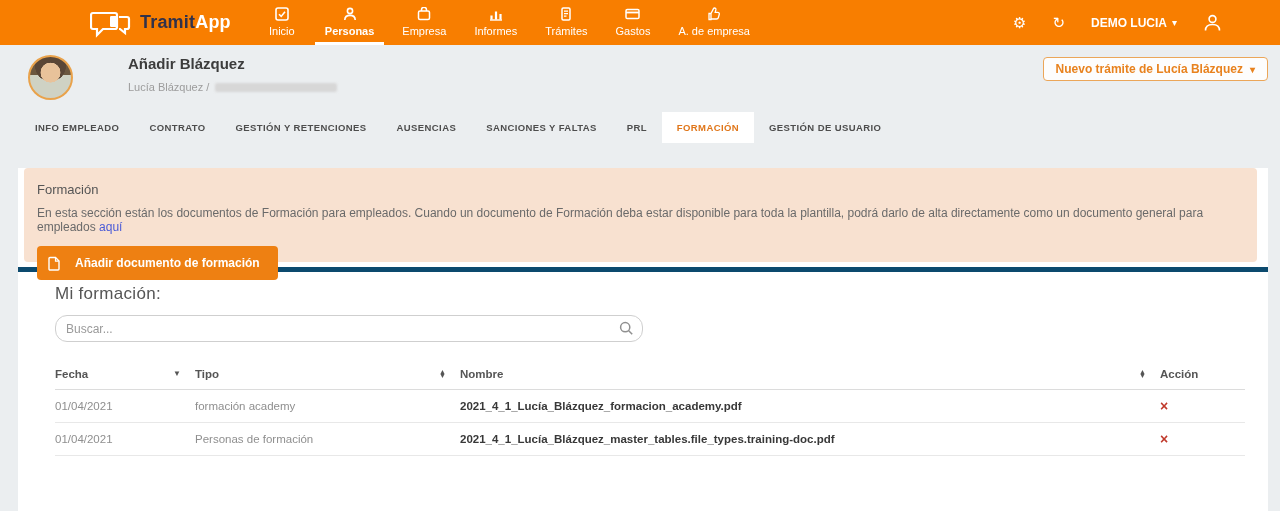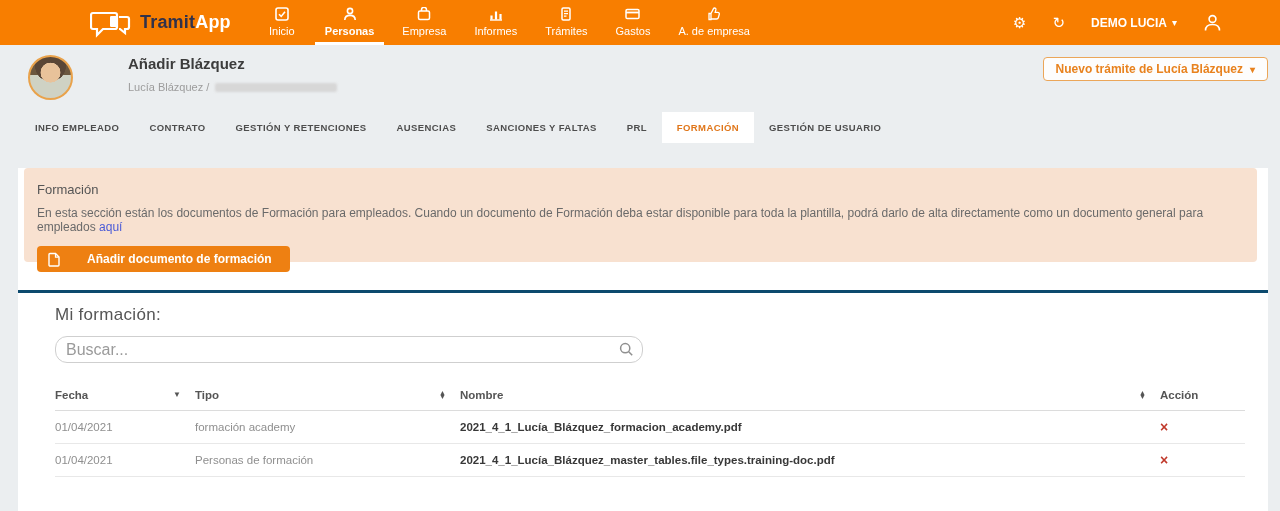--- a/index.html
+++ b/index.html
@@ -46,29 +46,29 @@
   .tab { display:flex; align-items:center; padding:0 15px; font-size:9.5px; font-weight:bold;
     letter-spacing:.4px; color:#4d4d4d; cursor:pointer; white-space:nowrap; }
   .tab.active { background:#ffffff; color:#e0761a; }
 
   
   .panel { margin:0 12px 0 18px; background:#ffffff; height:354px; }
   .notice { margin:25px 11px 0 6px; background:#f8e1d0; border-radius:4px; padding:14px 16px 15px 13px; height:94px; }
   .notice-title { font-size:13px; color:#555; }
   .notice-desc { margin-top:9px; font-size:12px; color:#6a6a6a; }
   .notice-link { color:#4a5ad7; text-decoration:none; cursor:pointer; }
-  .add-btn { margin-top:12px; height:26px; background:#ee8012; border:none; border-radius:4px;
-    color:#fff; font-size:12px; font-weight:bold; display:inline-flex; align-items:center; gap:26px;
+  .add-btn { margin-top:12px; height:34px; background:#ee8012; border:none; border-radius:4px;
+    color:#fff; font-size:12px; font-weight:bold; display:inline-flex; align-items:center; gap:14px;
     padding:0 18px 0 10px; cursor:pointer; }
 
-  .content { border-top:3px solid #0c4a6e; margin-top:28px; padding:12px 23px 12px 37px; }
+  .content { border-top:5px solid #0c4a6e; margin-top:5px; padding:12px 23px 12px 37px; }
   .content h2 { font-size:17px; font-weight:500; color:#555; letter-spacing:.3px; }
   .search-wrap { position:relative; width:588px; margin-top:11px; }
   .search-input { width:100%; height:27px; border:1px solid #cfcfcf; border-radius:12px;
-    padding:0 30px 0 10px; font-size:16px; color:#555; font-family:inherit; }
+    padding:0 30px 0 10px; font-size:12px; color:#555; font-family:inherit; }
   .search-input::placeholder { color:#9a9a9a; }
   .search-icon { position:absolute; right:9px; top:6px; }
 
   table { width:100%; border-collapse:collapse; margin-top:18px; }
   th { border-bottom:1px solid #dcdcdc; padding:8px 0 9px; text-align:left; }
   .th-inner { display:flex; align-items:center; justify-content:space-between; font-size:11.5px; font-weight:bold; color:#555; }
   .sort { display:flex; flex-direction:column; line-height:.55; color:#555; font-size:7px; cursor:pointer; }
   .sort.single { font-size:8px; }
   .pr10 { padding-right:14px; }
   td { border-bottom:1px solid #e8e8e8; padding:9px 0; font-size:11.5px; color:#8f8f8f; }

